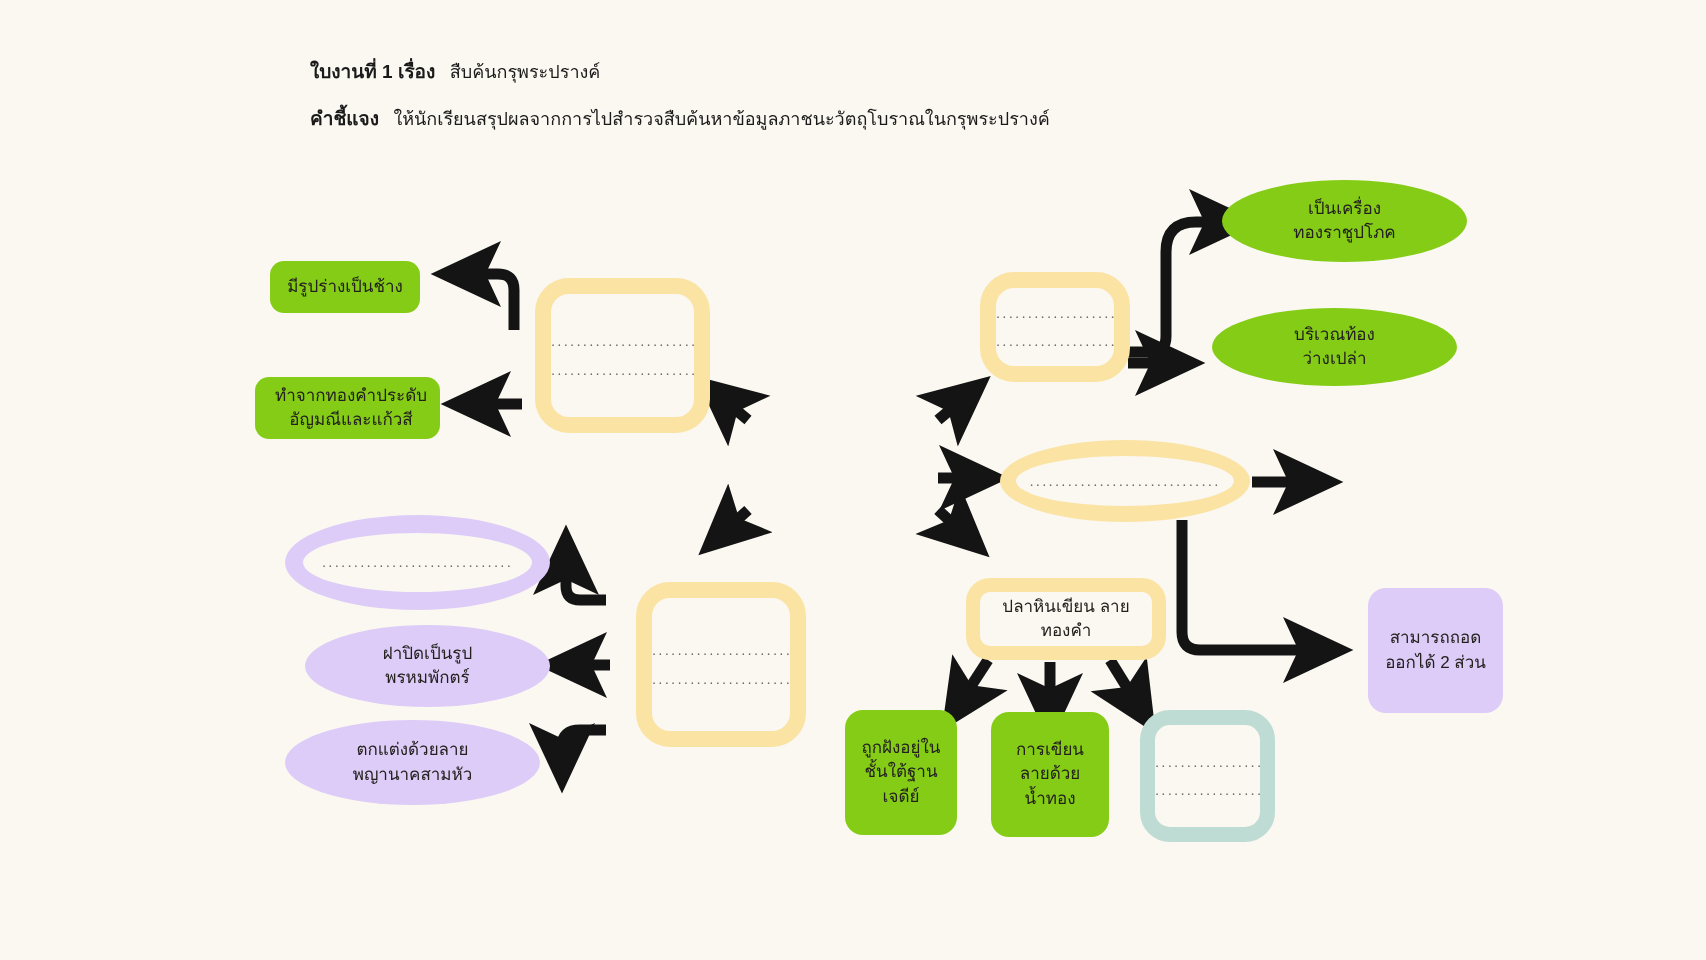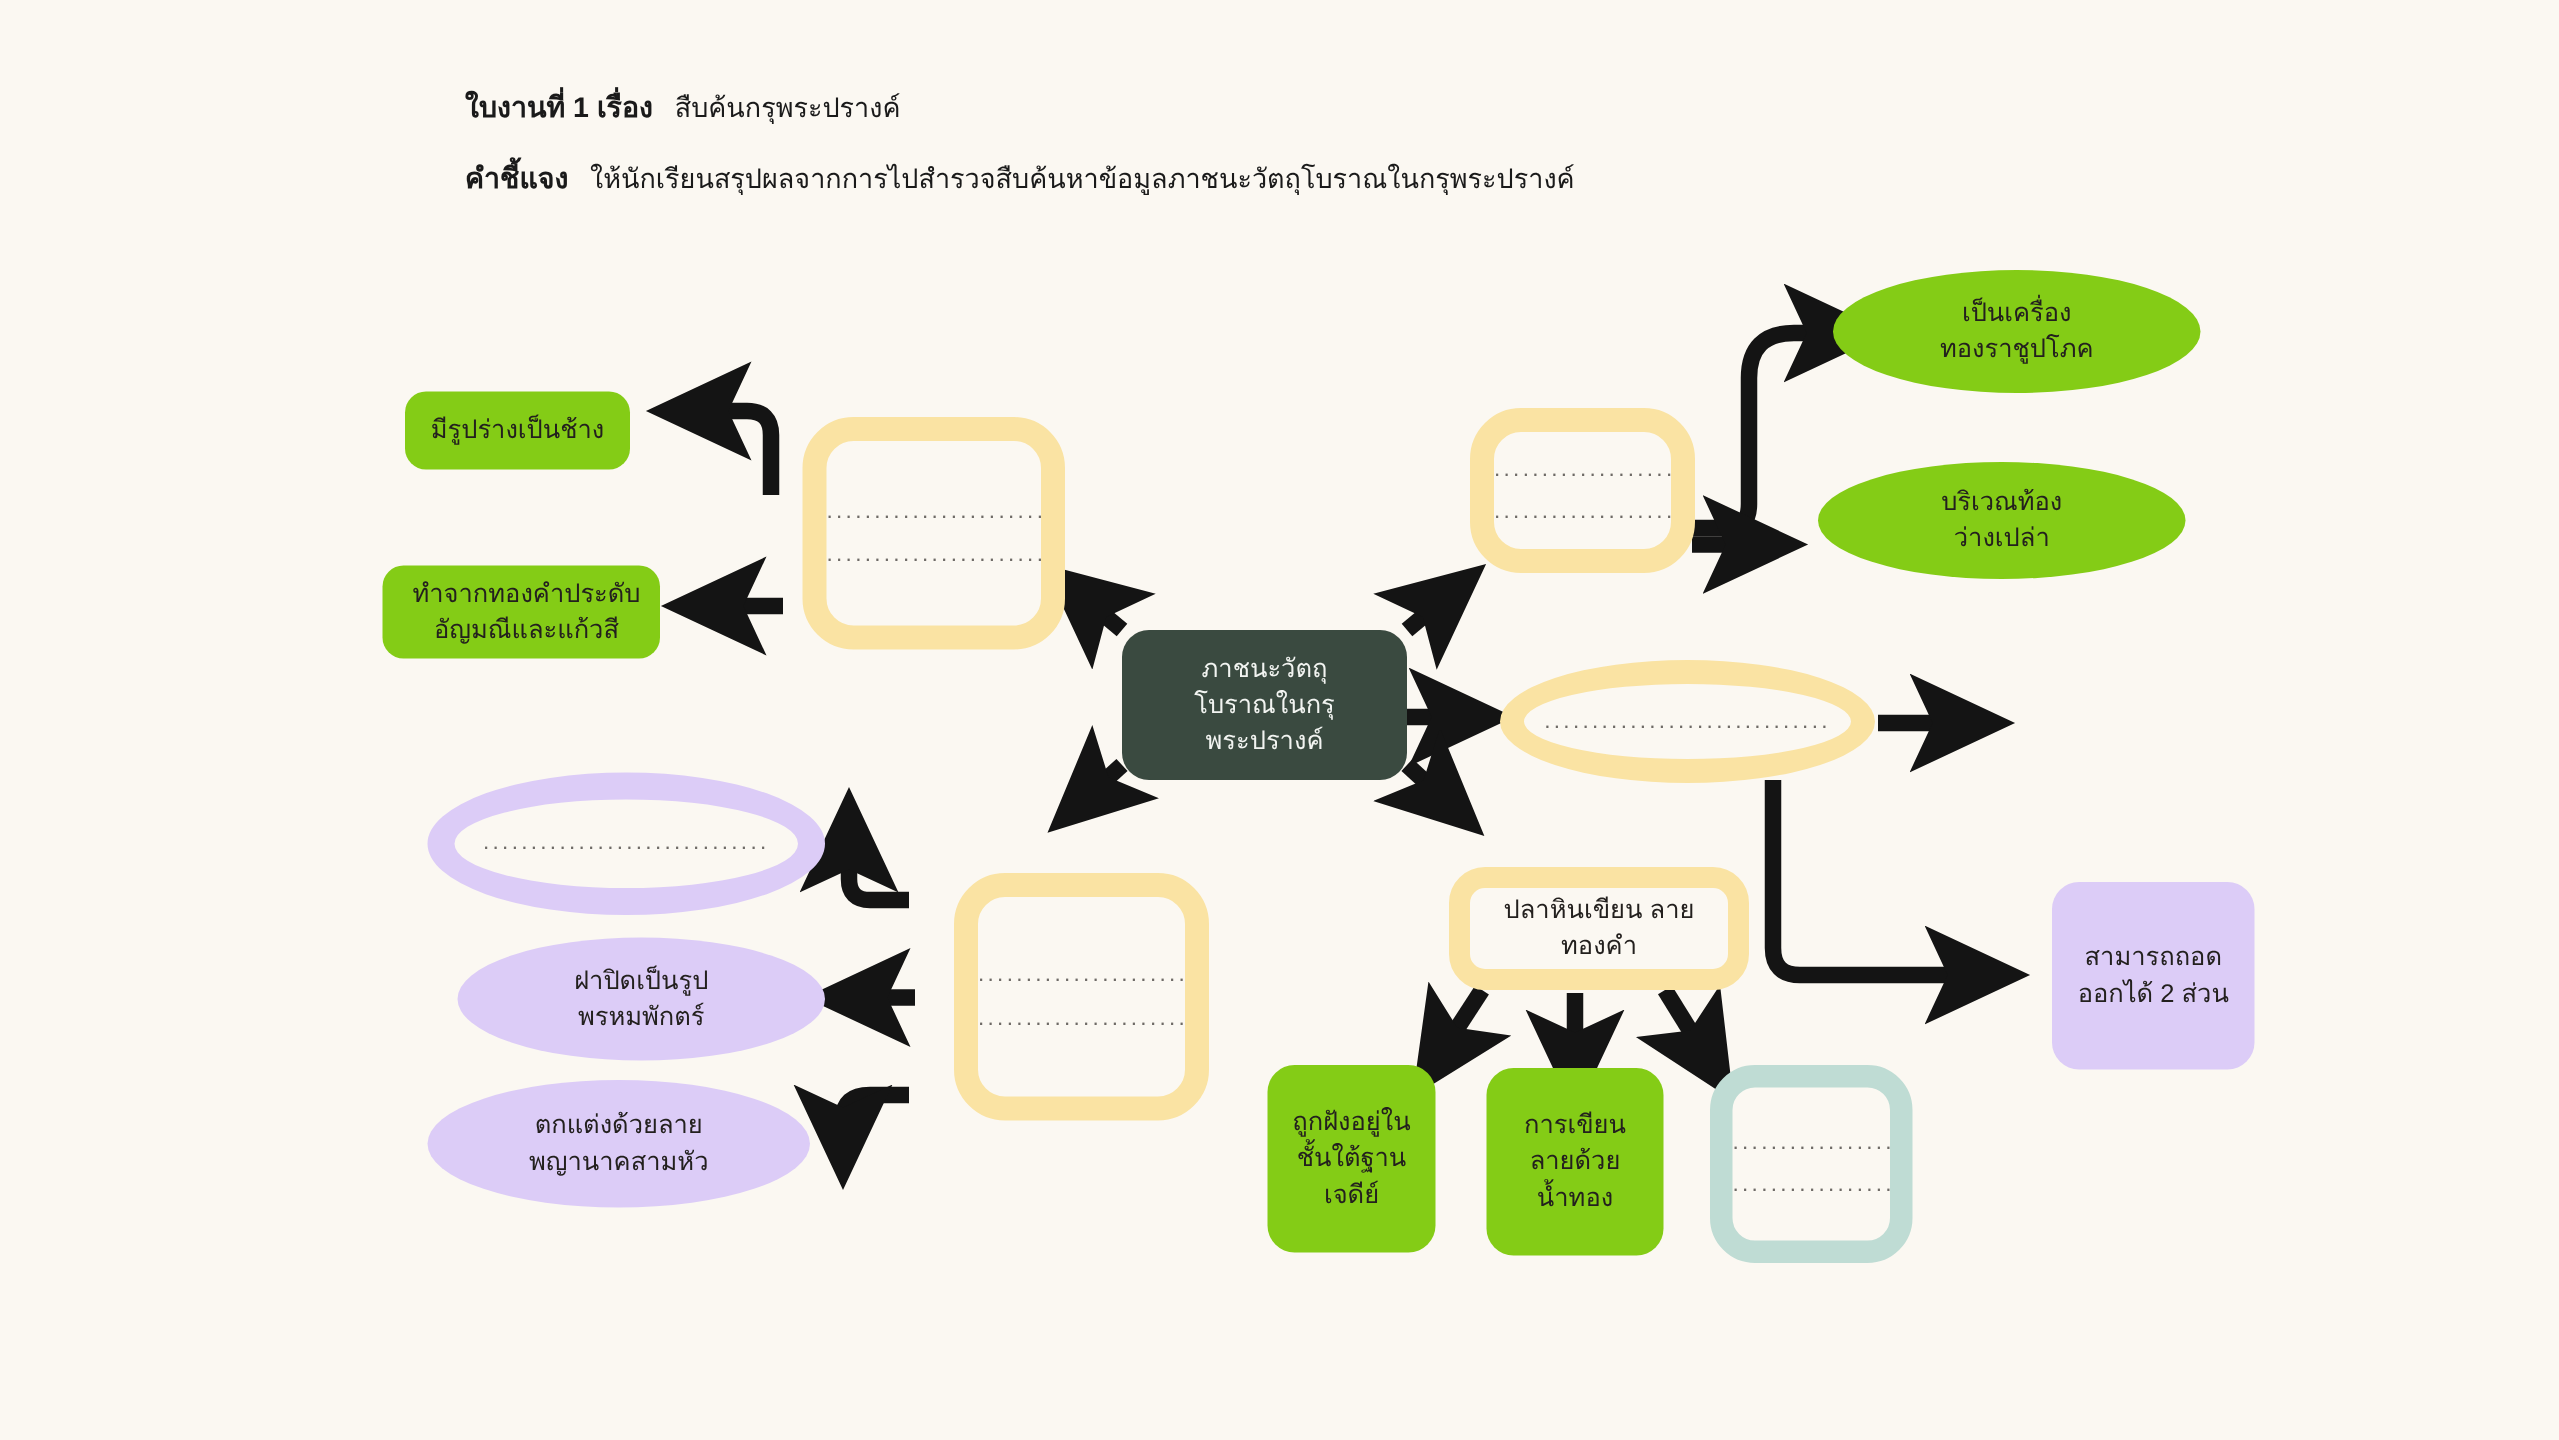--- a/index.html
+++ b/index.html
@@ -112,27 +112,20 @@
       <path d="M 1252 482 L 1306 482"></path>
 
       <path d="M 1182 520 L 1182 632 Q 1182 650 1200 650 L 1316 650"></path>
 
       <path d="M 988 660 L 962 700"></path>
       <path d="M 1050 662 L 1050 706"></path>
       <path d="M 1110 660 L 1136 702"></path>
     </g>
   </svg>
 
-  <div class="node fill-dark rr" id="center-node" style="left:748px;top:420px;width:190px;height:100px;">
-    <span class="lines">
-      <span class="ln">ภาชนะวัตถุ</span>
-      <span class="ln">โบราณในกรุ</span>
-      <span class="ln">พระปรางค์</span>
-    </span>
-  </div>
 
   <div class="hollow hollow-yellow" id="hub-tl" style="left:535px;top:278px;width:175px;height:155px;">
     <span class="dots">
       <span>..............................</span>
       <span>..............................</span>
     </span>
   </div>
 
   <div class="node fill-teal rr-sm" style="left:270px;top:261px;width:150px;height:52px;">
     <span class="lines">

